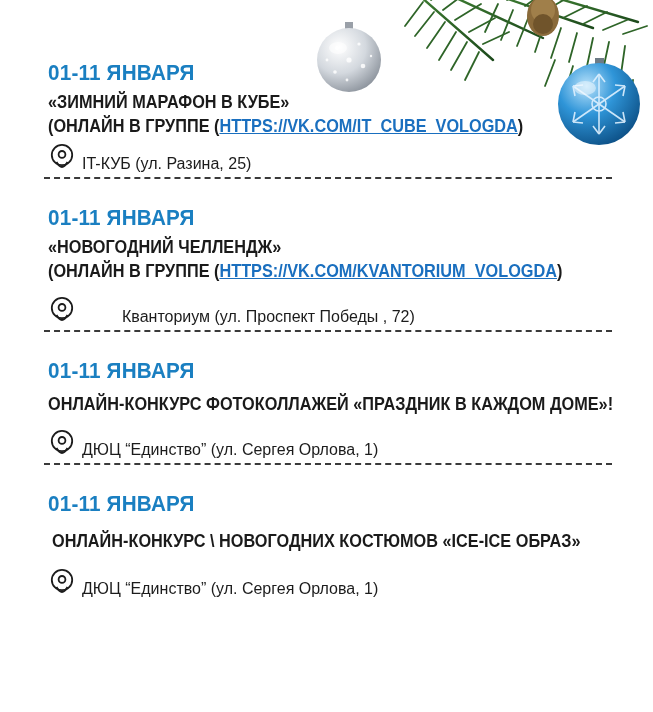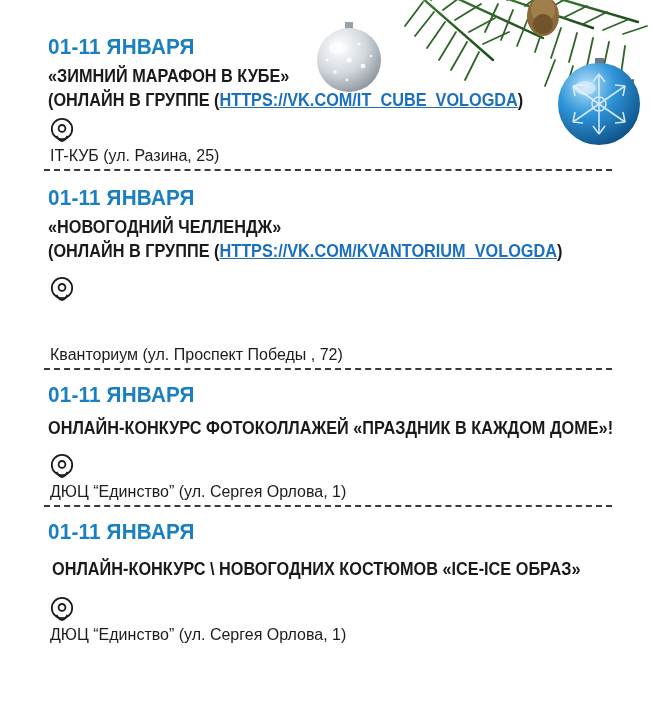--- a/index.html
+++ b/index.html
@@ -27,20 +27,21 @@
 
   
   #events {
     position: absolute;
     left: 0;
     top: 34px;
     width: 653px;
   }
   .event {
     padding: 0 0 0 0;
+    margin-top: 26px;
   }
   .event-date {
     color: #1a7fc1;
     font-size: 22px;
     font-weight: bold;
     letter-spacing: 0.2px;
     margin: 0 0 6px 48px;
     font-stretch: condensed;
     transform: scaleX(0.94);
     transform-origin: left center;
@@ -63,23 +64,22 @@
     transform: scaleX(0.93);
     transform-origin: left center;
     white-space: nowrap;
   }
   .link {
     color: #1a6fbf;
     text-decoration: underline;
   }
   .venue-row {
     display: flex;
-    align-items: flex-start;
+    align-items: flex-end;
     margin: 6px 0 4px 50px;
-    flex-direction: column;
   }
   .pin-icon {
     flex: 0 0 auto;
     width: 24px;
     height: 30px;
     margin-right: 8px;
   }
   .venue-text {
     font-size: 16px;
     color: #1c1c1c;

